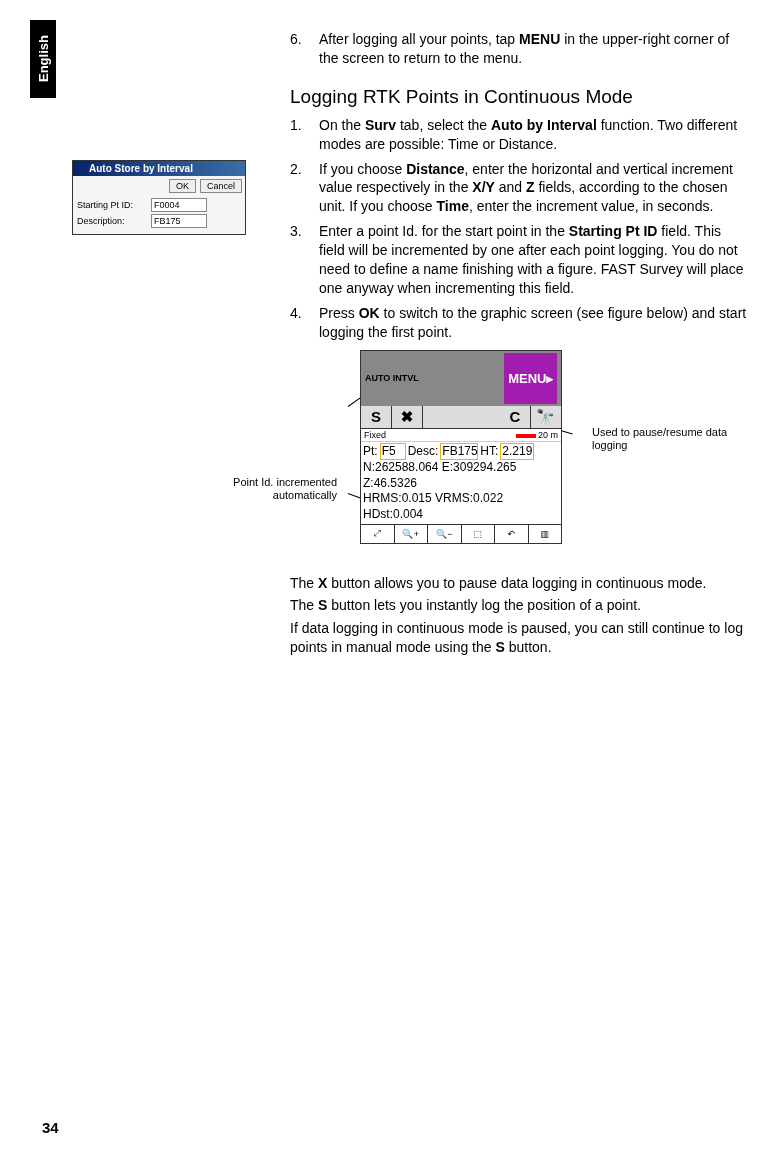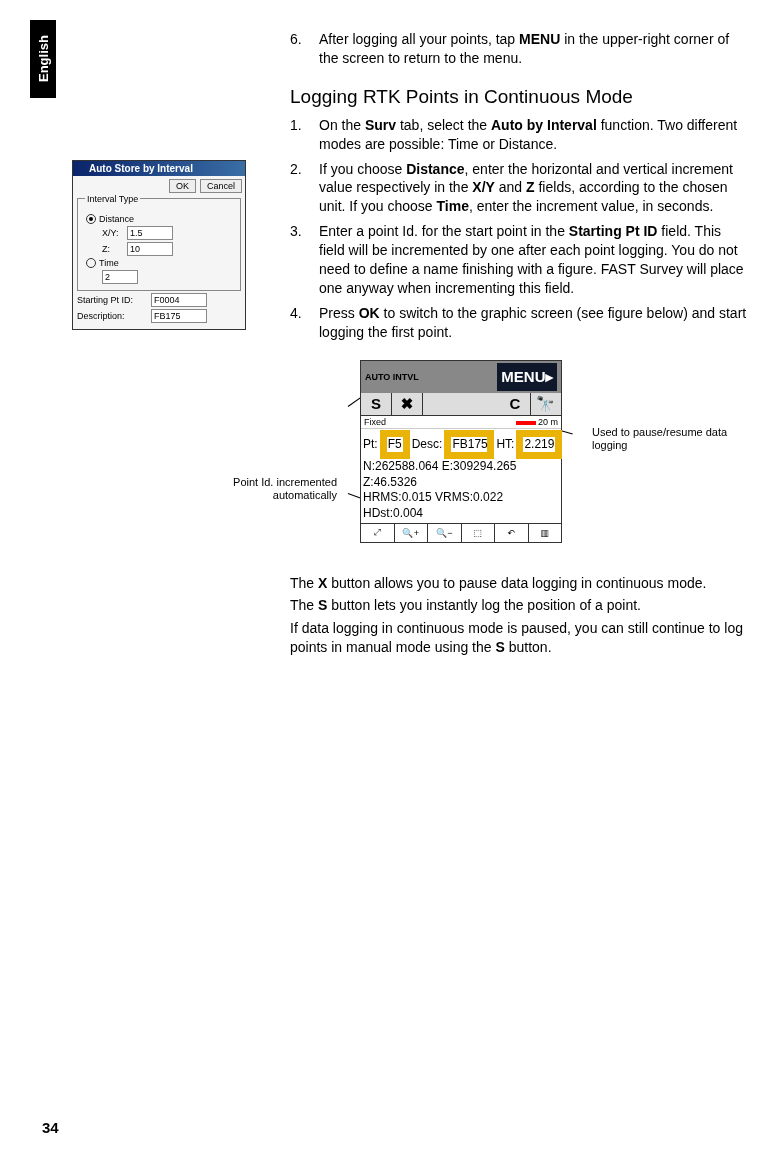--- a/index.html
+++ b/index.html
@@ -122,38 +122,38 @@
   
   .figwrap {
     position: relative;
     margin: 6px 0 6px -170px;
     width: 620px;
     height: 220px;
   }
   .dialog2 {
     position: absolute;
     left: 240px;
-    top: 12px;
+    top: 2px;
     width: 200px;
     border: 1px solid #333;
     background: #fff;
     font-size: 9px;
   }
   .d2-titlebar {
     background: #888;
     color: #000;
     font-weight: bold;
     padding: 2px 4px;
     display: flex;
     justify-content: space-between;
     align-items: center;
   }
   .menubtn {
-    background: #0f172a; color: #fff; font-weight: bold; padding: 5px 4px;
-    font-size: 15px;
+    background: #a21caf; color: #fff; font-weight: bold; padding: 18px 4px;
+    font-size: 13px;
   }
   .d2-toolbar {
     display: flex; border-bottom: 1px solid #333; background: #ddd;
   }
   .tb-btn {
     border-right: 1px solid #333;
     width: 30px; height: 22px;
     display: flex; align-items: center; justify-content: center;
     font-weight: bold;
     font-size: 15px;
@@ -169,21 +169,21 @@
   }
   .tri { color: blue; font-size: 10px; position:absolute; left:78px; top:26px; }
   .tri-lab { font-size: 8px; }
   .d2-compass {
     position:absolute; left:4px; bottom:2px; font-size:8px;
   }
   .d2-fields {
     padding: 1px 2px; font-size: 12px; line-height: 1.3;
   }
   .d2-fields .row { display: flex; gap: 2px; align-items:center;}
-  .d2-fields .tf { border:7px solid #eab308; padding:0 1px; background:#fff; }
+  .d2-fields .tf { border:1px solid #eab308; padding:0 1px; background:#fff; }
   .d2-bottombar {
     display: flex; border-top: 1px solid #333;
   }
   .d2-bottombar .bb {
     flex:1; height: 18px; border-right:1px solid #333;
     display:flex; align-items:center; justify-content:center;
   }
 
   .callout {
     position: absolute;
@@ -316,42 +316,20 @@
       <span>If data logging in continuous mode is paused, you can still continue to log points in manual mode using the </span><span class="bold">S</span><span> button.</span>
     </div>
   </div>
 
   <div class="dialog1">
     <div class="titlebar">Auto Store by Interval</div>
     <div class="btnbar">
       <div class="winbtn">OK</div>
       <div class="winbtn">Cancel</div>
     </div>
-    <div class="group">
-      <span class="grouptitle">Interval Type</span>
-      <div class="radio-row">
-        <span class="radio sel"></span>
-        <span>Distance</span>
-      </div>
-      <div class="radio-row" style="margin-left:20px">
-        <span style="width:22px">X/Y:</span>
-        <span class="txtf">1.5</span>
-      </div>
-      <div class="radio-row" style="margin-left:20px">
-        <span style="width:22px">Z:</span>
-        <span class="txtf">10</span>
-      </div>
-      <div class="radio-row">
-        <span class="radio"></span>
-        <span>Time</span>
-      </div>
-      <div class="radio-row" style="margin-left:20px">
-        <span class="txtf" style="min-width:30px">2</span>
-      </div>
-    </div>
     <div class="labrow">
       <span class="lab">Starting Pt ID:</span>
       <span class="txtf" style="min-width:50px">F0004</span>
     </div>
     <div class="labrow" style="margin-bottom:6px">
       <span class="lab">Description:</span>
       <span class="txtf" style="min-width:50px">FB175</span>
     </div>
   </div>
 

